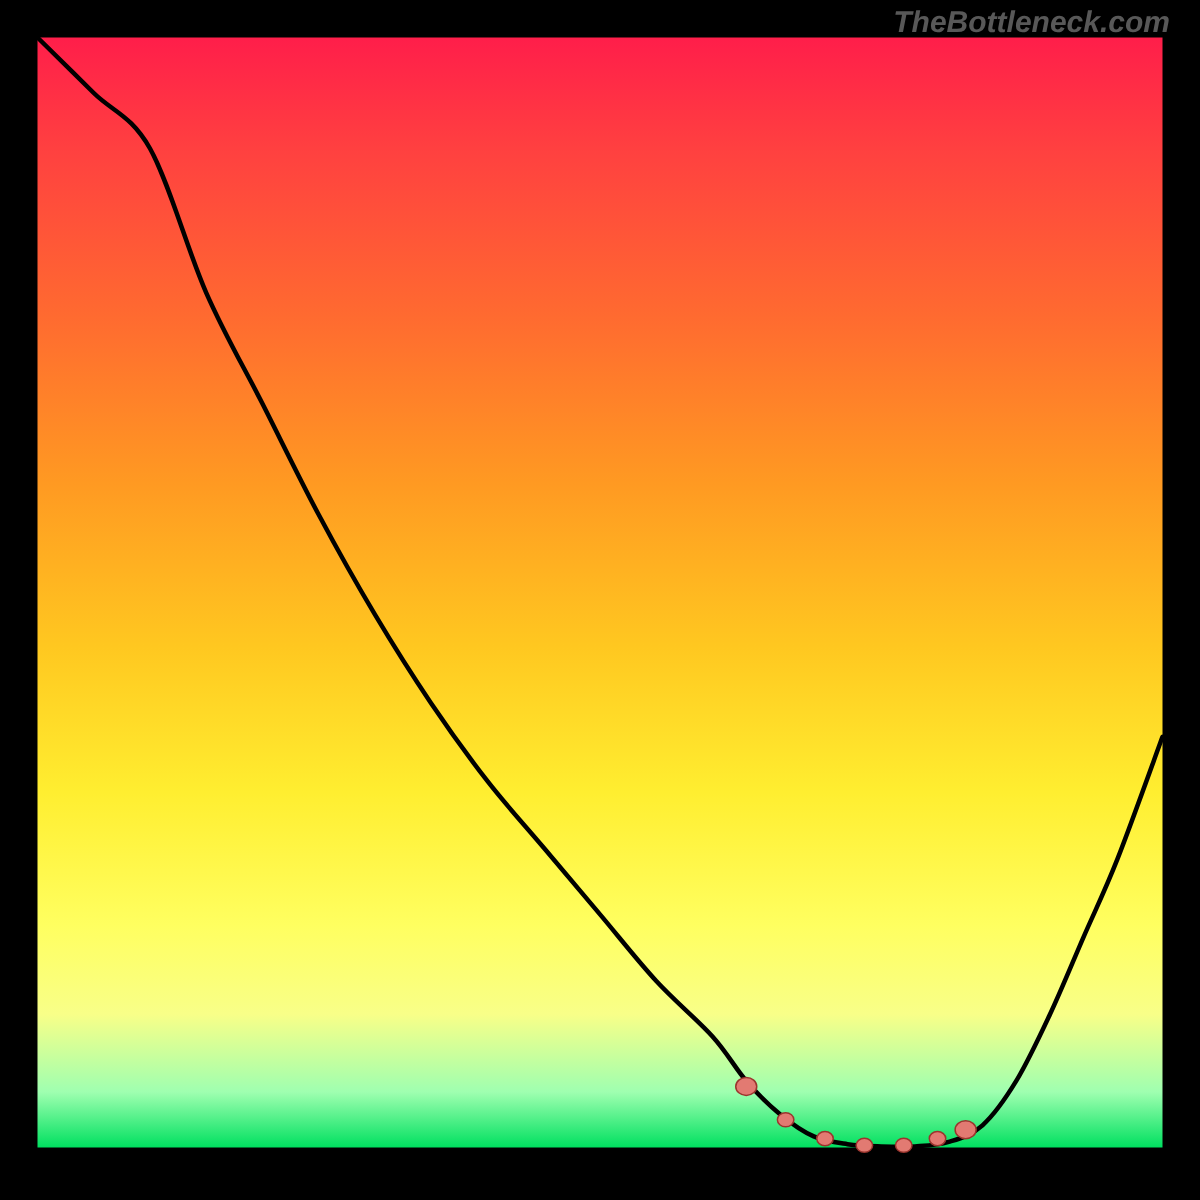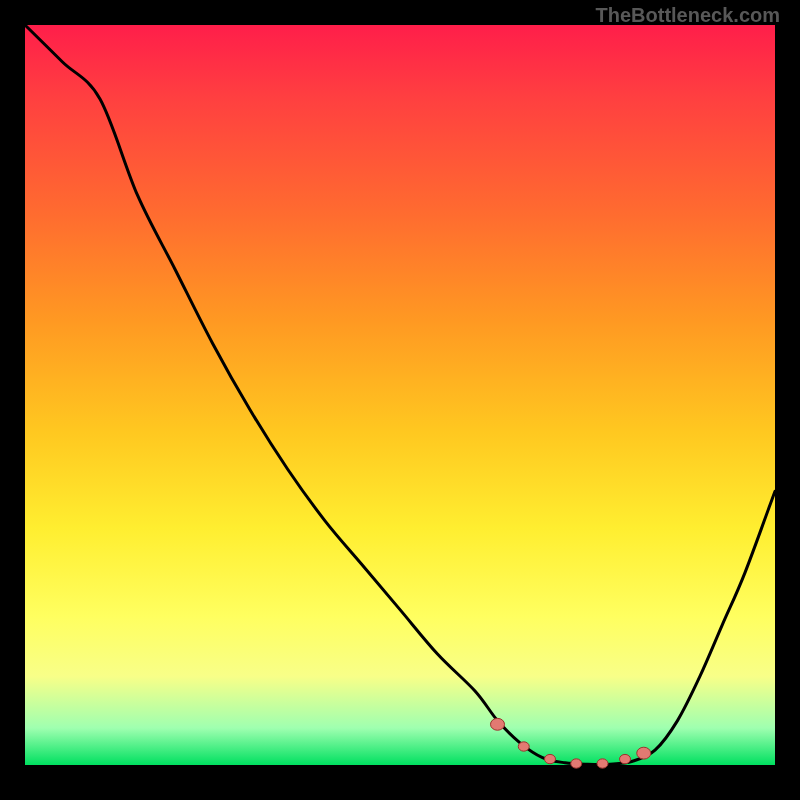--- a/index.html
+++ b/index.html
@@ -2,20 +2,21 @@
 <html><head>
 <meta charset="utf-8">
 <style>
   * { margin: 0; padding: 0; box-sizing: border-box; }
   html, body { width: 800px; height: 800px; background: #000; overflow: hidden; }
   .container {
     width: 800px;
     height: 635px;
     background: #000;
     position: relative;
+    font-style: italic;
   }
   .watermark {
     position: absolute;
     top: 4px;
     right: 20px;
     color: #585858;
     font-family: Arial, Helvetica, sans-serif;
     font-size: 20px;
     font-weight: bold;
     z-index: 10;

